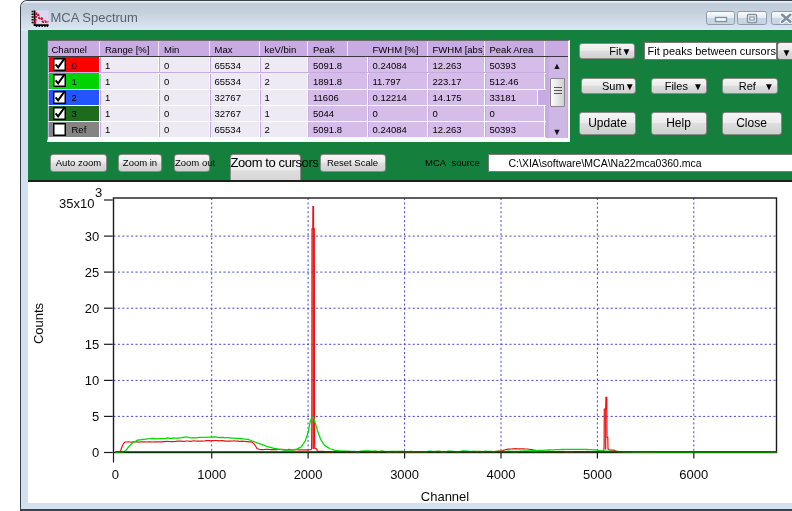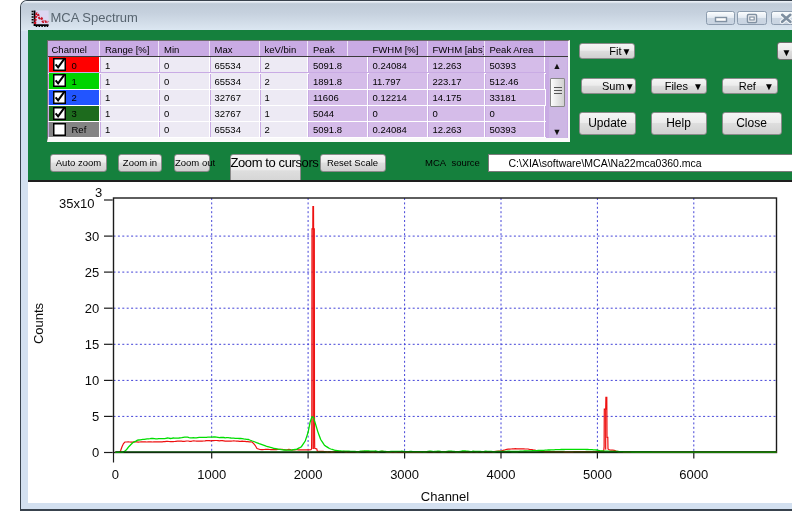--- a/index.html
+++ b/index.html
@@ -100,21 +100,21 @@
           </svg>
           <span style="position:absolute;left:22.5px;top:2.5px">2</span>
         </div>
         <div class="td" style="left:53.5px;top:48.5px;width:58.0px;height:15.3px;background:#edeaf4">1</div>
         <div class="td" style="left:112.5px;top:48.5px;width:49.5px;height:15.3px;background:#edeaf4">0</div>
         <div class="td" style="left:163px;top:48.5px;width:49px;height:15.3px;background:#edeaf4">32767</div>
         <div class="td" style="left:213px;top:48.5px;width:47.5px;height:15.3px;background:#edeaf4">1</div>
         <div class="td" style="left:261.5px;top:48.5px;width:58.5px;height:15.3px;background:#d5bce9">11606</div>
         <div class="td" style="left:321px;top:48.5px;width:59px;height:15.3px;background:#d5bce9">0.12214</div>
         <div class="td" style="left:381px;top:48.5px;width:56px;height:15.3px;background:#d5bce9">14.175</div>
-        <div class="td" style="left:438px;top:48.5px;width:60px;height:15.3px;background:#d5bce9">33181</div>
+        <div class="td" style="left:438px;top:48.5px;width:52px;height:15.3px;background:#d5bce9">33181</div>
         <div class="chc" style="left:1.5px;top:64.6px;width:51.0px;height:15.3px;background:#1d6b1d">
           <svg width="13" height="13" style="position:absolute;left:4px;top:1px;overflow:visible">
             <rect x="0.75" y="0.75" width="11.5" height="11.5" fill="#fff" stroke="#000" stroke-width="1.5"></rect>
             <path d="M2.6 6.4 L5.1 9.3 L11.8 0.2" fill="none" stroke="#000" stroke-width="2"></path>
           </svg>
           <span style="position:absolute;left:22.5px;top:2.5px">3</span>
         </div>
         <div class="td" style="left:53.5px;top:64.6px;width:58.0px;height:15.3px;background:#edeaf4">1</div>
         <div class="td" style="left:112.5px;top:64.6px;width:49.5px;height:15.3px;background:#edeaf4">0</div>
         <div class="td" style="left:163px;top:64.6px;width:49px;height:15.3px;background:#edeaf4">32767</div>
@@ -143,20 +143,23 @@
 <div style="position:absolute;left:3px;top:8px;width:8px;border-top:1px solid #555"></div>
 <div style="position:absolute;left:3px;top:11px;width:8px;border-top:1px solid #555"></div>
 <div style="position:absolute;left:3px;top:14px;width:8px;border-top:1px solid #555"></div>
           </div>
 <div style="position:absolute;left:3.5px;top:71px;font-size:9px;color:#111;line-height:9px">▼</div>
 </div>
       </div>
   <div class="btn" style="left:551px;top:12.5px;width:56px;height:16.5px;display:flex;align-items:center;font-size:11px">
         <span style="flex:1;text-align:right;padding-left:8px">Fit</span>
         <span style="font-size:10px;margin-right:2.5px;position:relative;top:0.5px">▼</span>
+      </div>
+      <div style="position:absolute;left:615.5px;top:12px;width:133.5px;height:18px;background:#fff;border:1px solid #777">
+<div style="position:absolute;left:3px;top:2px;font-size:11px;white-space:nowrap">Fit peaks between cursors</div>
       </div>
       <div class="btn" style="left:749px;top:12px;width:19px;height:18px;border-color:#6f6f6f;line-height:15px"><span style="font-size:10px">▼</span></div>
       <div class="btn" style="left:553px;top:47.5px;width:55px;height:16.5px;display:flex;align-items:center;font-size:11px">
         <span style="flex:1;text-align:center;padding-left:20px">Sum</span>
         <span style="font-size:10px;margin-right:2.5px;position:relative;top:0.5px">▼</span>
       </div>
       <div class="btn" style="left:622.5px;top:47.5px;width:56px;height:16.5px;display:flex;align-items:center;font-size:11px">
         <span style="flex:1;text-align:center;padding-left:8px">Files</span>
         <span style="font-size:10px;margin-right:2.5px;position:relative;top:0.5px">▼</span>
       </div>

